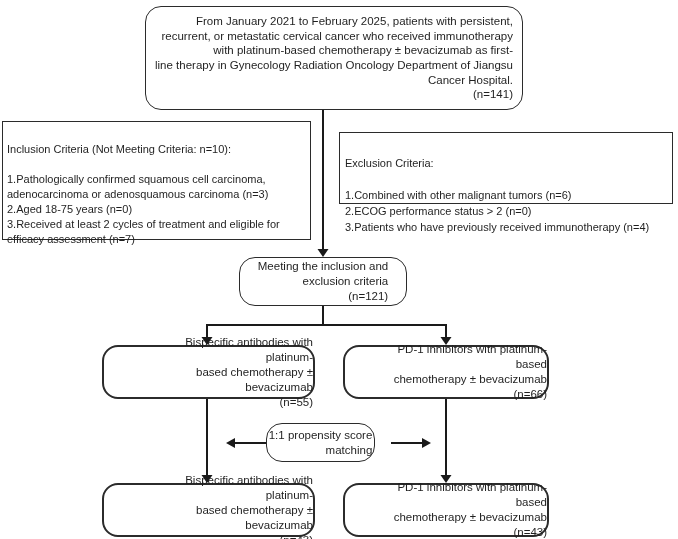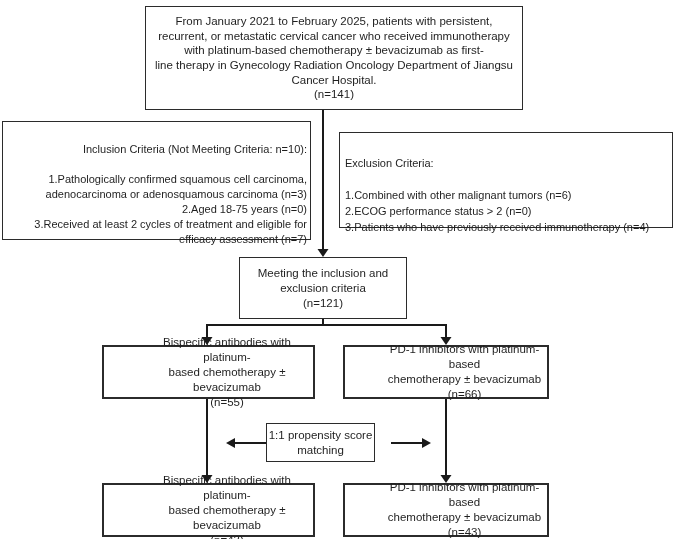--- a/index.html
+++ b/index.html
@@ -25,41 +25,42 @@
     background: #ffffff;
     border: 1.4px solid #2b2b2b;
     font-size: 11.5px;
     line-height: 15px;
     white-space: pre-line;
   }
   .box.centered {
     display: flex;
     align-items: center;
     justify-content: center;
-    text-align: center;
+    text-align: right;
+    border-radius: 16px;
   }
   .box.thick { border-width: 2px; padding-left: 37px; }
 
   .enrollment-box {
     left: 145px; top: 6px; width: 378px; height: 104px;
     line-height: 14.6px;
   }
   .inclusion-box {
     left: 2px; top: 121px; width: 309px; height: 119px;
     font-size: 11px; line-height: 15px;
     padding: 5px 3px 4px 4px;
-    text-align: right;
+    text-align: left;
   }
   .exclusion-box {
-    left: 339px; top: 132px; width: 334px; height: 96px;
+    left: 339px; top: 132px; width: 334px; height: 72px;
     font-size: 11px; line-height: 16px;
     padding: 6px 4px 4px 5px;
     text-align: left;
   }
-  .eligible-box   { left: 239px; top: 257px; width: 168px; height: 62px; }
+  .eligible-box   { left: 239px; top: 257px; width: 168px; height: 49px; }
   .arm-bsab-box   { left: 102px; top: 345px; width: 213px; height: 54px; }
   .arm-pd1-box    { left: 343px; top: 345px; width: 206px; height: 54px; }
   .matching-box   { left: 266px; top: 423px; width: 109px; height: 39px; }
   .matched-bsab-box { left: 102px; top: 483px; width: 213px; height: 54px; }
   .matched-pd1-box  { left: 343px; top: 483px; width: 206px; height: 54px; }
 </style>
 </head>
 <body>
 
 <div class="canvas">

